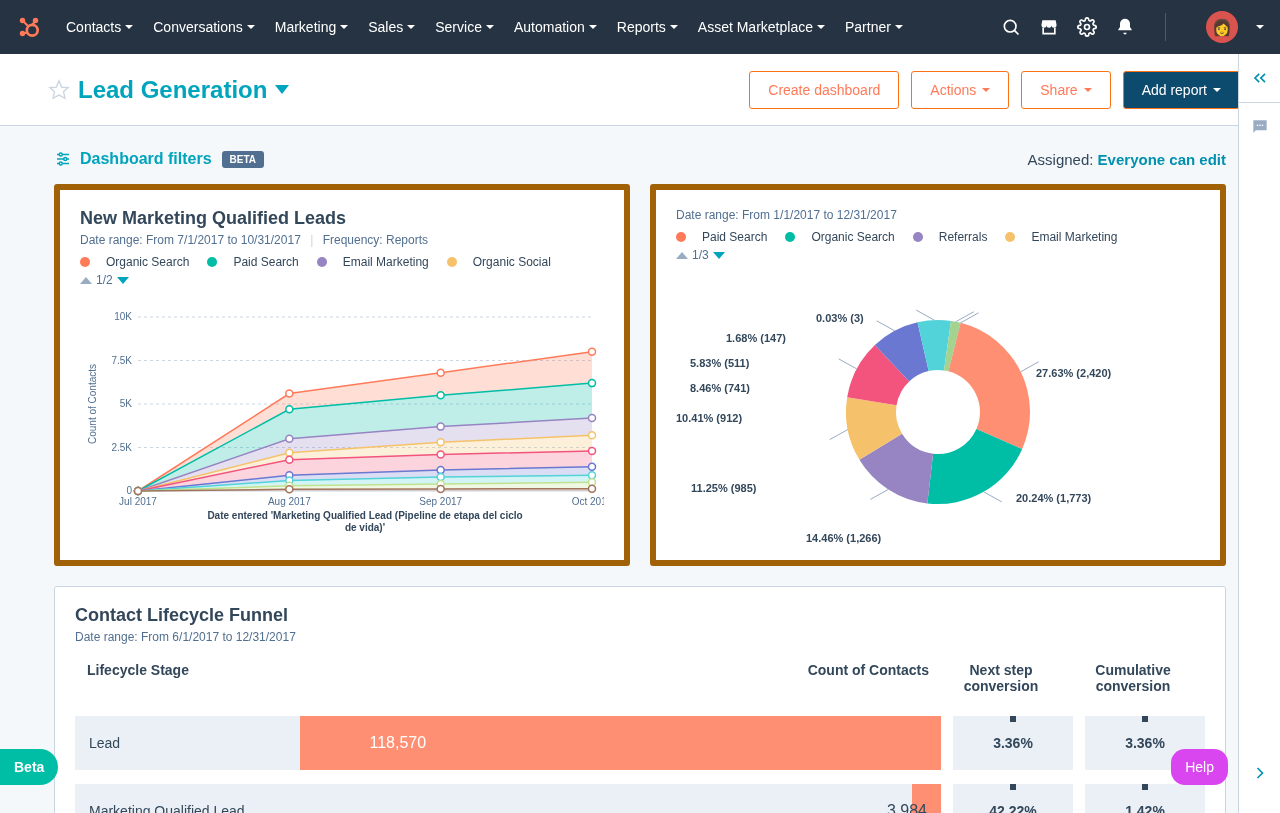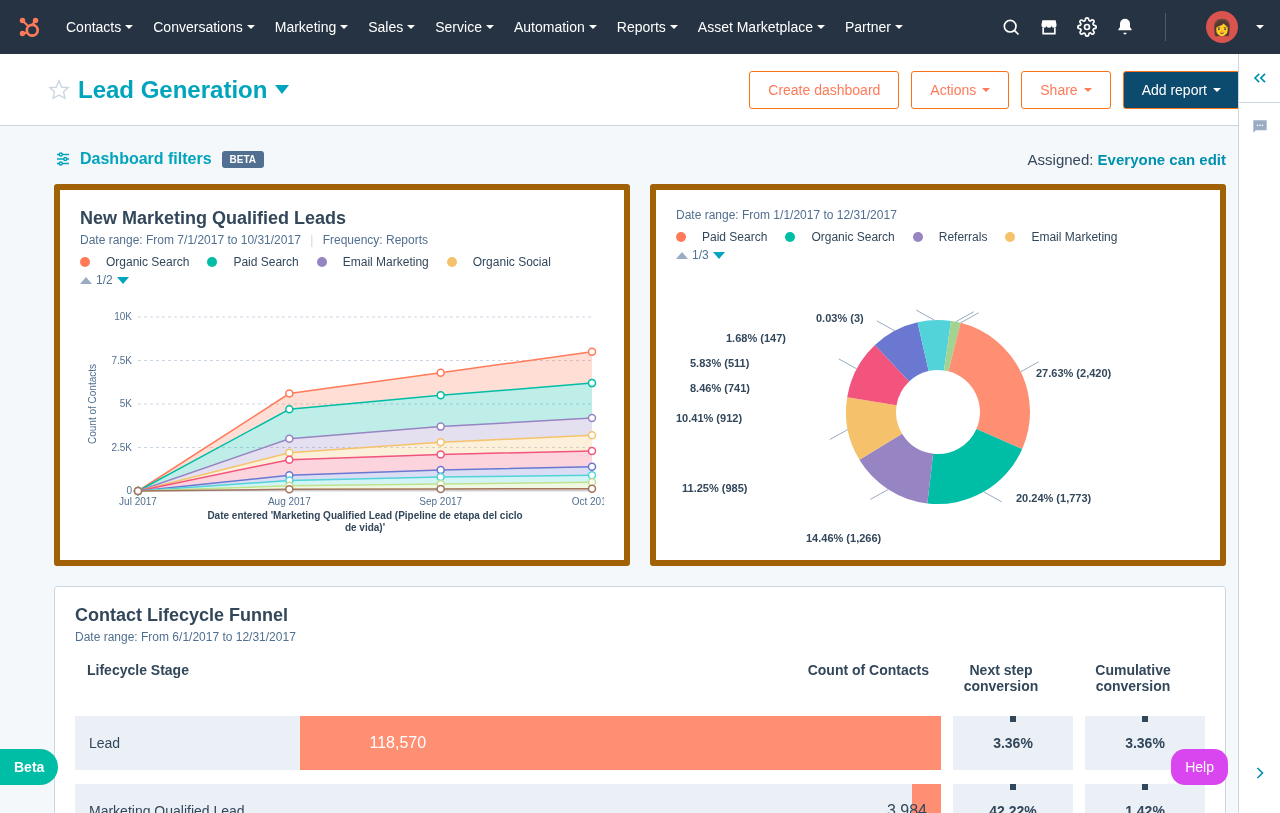--- a/index.html
+++ b/index.html
@@ -324,21 +324,21 @@
             <line x1="126.20831545445924" y1="38.07816838037273" x2="108.20831545445924" y2="28.07816838037273" stroke="#99acc2" stroke-width="1"></line>
             <path d="M 143.0136935785517 38.92506503190046 A 92 92 0 0 1 152.53705948977978 40.80313374588697 L 140.28865759316034 89.27969149268753 A 42 42 0 0 0 135.94103402499098 88.42231229717194 Z" fill="#a4d28f"></path>
             <line x1="147.80016282102451" y1="39.73841235860618" x2="165.80016282102451" y2="29.738412358606183" stroke="#99acc2" stroke-width="1"></line>
             <path d="M 152.53705948977978 40.80313374588697 A 92 92 0 0 1 152.70515148434103 40.84577353780065 L 140.36539524285135 89.29915748464812 A 42 42 0 0 0 140.28865759316034 89.27969149268753 Z" fill="#a2745b"></path>
             <line x1="152.62111553382545" y1="40.82441403609775" x2="170.62111553382545" y2="30.82441403609775" stroke="#99acc2" stroke-width="1"></line>
           </svg>
         <div id="donut-labels" style="position: absolute; inset: 0px;">
             <div class="donut-label" style="top: 85px; left: 360px;">27.63% (2,420)</div>
             <div class="donut-label" style="top: 210px; left: 340px;">20.24% (1,773)</div>
             <div class="donut-label" style="top: 250px; left: 130px;">14.46% (1,266)</div>
-            <div class="donut-label" style="top: 200px; left: 6px;">11.25% (985)</div>
+            <div class="donut-label" style="top: 200px; left: 15px;">11.25% (985)</div>
             <div class="donut-label" style="top: 130px; left: 0px;">10.41% (912)</div>
             <div class="donut-label" style="top: 100px; left: 14px;">8.46% (741)</div>
             <div class="donut-label" style="top: 75px; left: 14px;">5.83% (511)</div>
             <div class="donut-label" style="top: 50px; left: 50px;">1.68% (147)</div>
             <div class="donut-label" style="top: 30px; left: 140px;">0.03% (3)</div>
           </div>
       </div>
     </div>
   </div>
 

